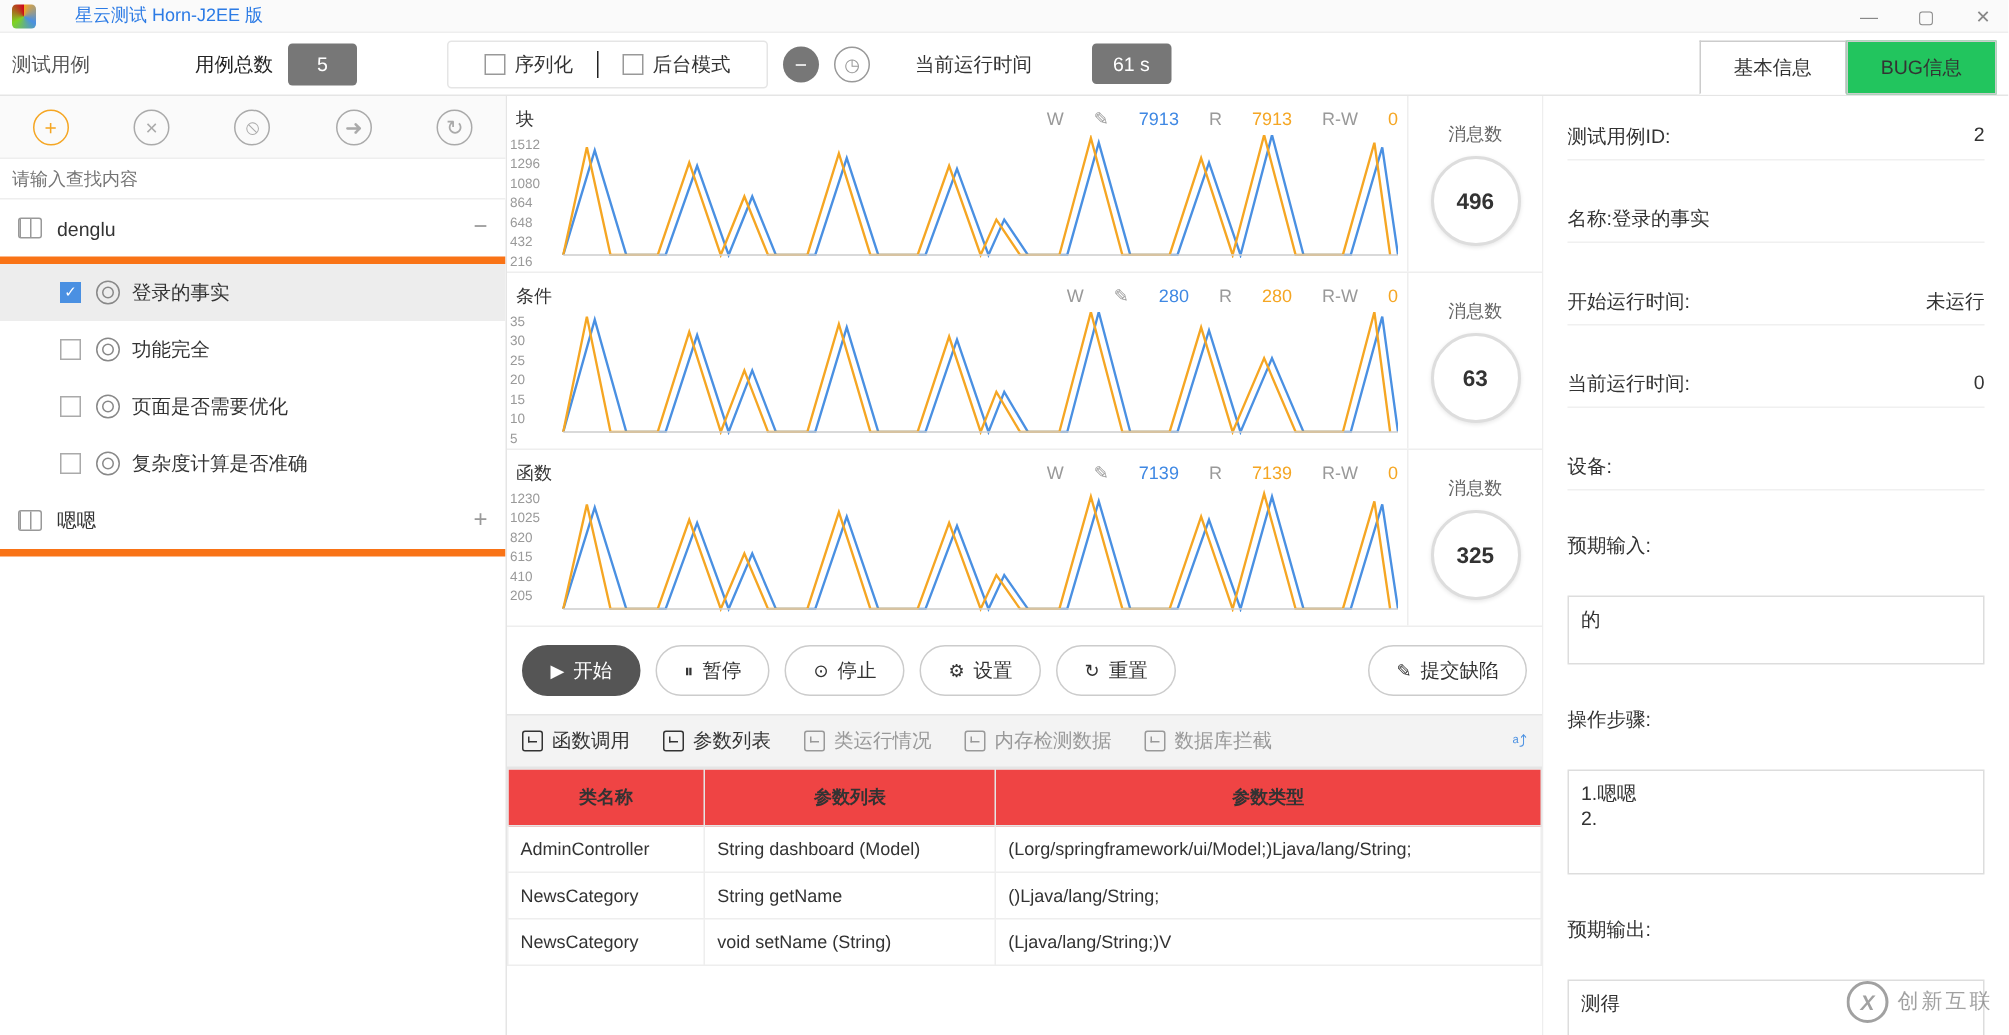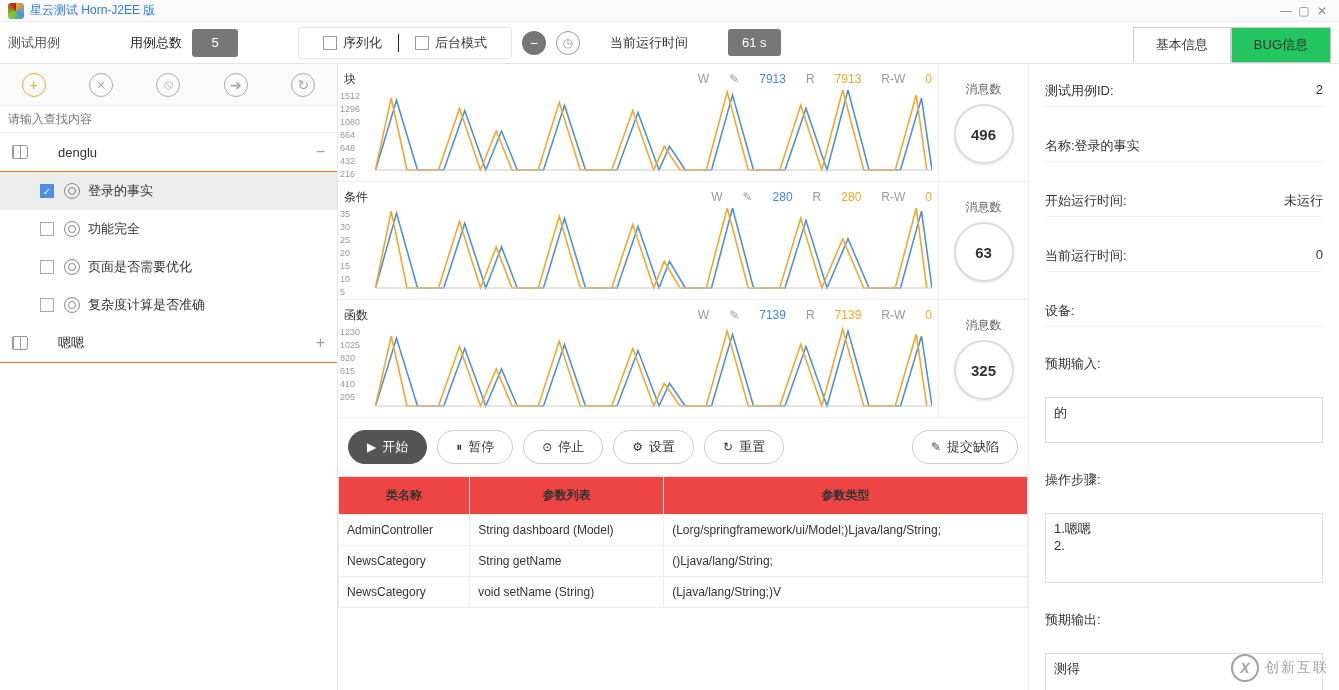--- a/index.html
+++ b/index.html
@@ -1,17 +1,17 @@
 <!DOCTYPE html>
 <html><head>
 <meta charset="utf-8">
 <style>
   * { box-sizing: border-box; margin: 0; padding: 0; font-family: "Microsoft YaHei", sans-serif; }
   body { background: #fff; width: 1339px; height: 690px; overflow: hidden; font-size: 13px; color: #333; }
-  .titlebar { height: 22px; display: flex; align-items: center; padding: 0 8px; background: #fafafa; border-bottom: 1px solid #eee; }
+  .titlebar { height: 22px; display: flex; align-items: center; padding: 0 8px; background: #fafafa; border-bottom: 1px solid #eee; gap: 20px; }
   .titlebar .logo { width: 16px; height: 16px; background: conic-gradient(#f5a623, #4a90e2, #7ed321, #d0021b); border-radius: 3px; margin-right: 6px; }
   .titlebar .title { color: #2c7be5; font-size: 12px; flex: 1; }
   .winctrl { width: 18px; text-align: center; color: #888; cursor: pointer; font-size: 12px; }
   .topbar { height: 42px; display: flex; align-items: center; background: #fff; border-bottom: 1px solid #e5e5e5; padding: 0 8px; gap: 10px; }
   .tb-label { color: #555; }
   .tb-count-label { margin-left: 60px; color: #222; }
   .tb-count { background: #777; color: #fff; width: 46px; height: 28px; display: flex; align-items: center; justify-content: center; border-radius: 3px; }
   .toggle-group { display: flex; align-items: center; gap: 8px; background: #fff; border: 1px solid #e5e5e5; border-radius: 3px; height: 32px; padding: 0 24px; margin-left: 50px; }
   .toggle-cb { display: flex; align-items: center; gap: 6px; }
   .cb { width: 14px; height: 14px; border: 1px solid #999; display: inline-block; }
@@ -23,21 +23,21 @@
   .right-tabs { margin-left: auto; display: flex; height: 100%; align-items: flex-end; }
   .rtab { padding: 8px 22px; border: 1px solid #ccc; background: #22c55e; cursor: pointer; font-size: 13px; }
   .rtab.sel { background: #fff; border-bottom: 1px solid #fff; }
   .main { display: flex; height: calc(690px - 22px - 42px); }
   .left { width: 338px; border-right: 1px solid #e5e5e5; display: flex; flex-direction: column; }
   .iconrow { height: 42px; display: flex; align-items: center; justify-content: space-around; background: #fafafa; border-bottom: 1px solid #eee; }
   .iconrow .ic { width: 24px; height: 24px; border: 1.5px solid #aaa; border-radius: 50%; display: flex; align-items: center; justify-content: center; color: #aaa; font-size: 14px; cursor: pointer; }
   .iconrow .ic.add { border-color: #f5a623; color: #f5a623; }
   .search { border: none; border-bottom: 1px solid #eee; padding: 6px 8px; width: 100%; font-size: 12px; outline: none; }
   .tree { flex: 1; overflow: auto; }
-  .tree-group { display: flex; align-items: center; padding: 10px 12px; border-bottom: 1px solid #f97316; cursor: pointer; gap: 20px; }
+  .tree-group { display: flex; align-items: center; padding: 10px 12px; border-bottom: 5px solid #f97316; cursor: pointer; }
   .tree-group .gicon { width: 16px; height: 14px; border: 1px solid #999; border-radius: 2px; margin-right: 10px; display: flex; }
   .tree-group .gicon::before, .tree-group .gicon::after { content: ""; flex: 1; border-left: 1px solid #999; }
   .tree-group .expander { margin-left: auto; color: #999; font-size: 16px; }
   .tree-item { display: flex; align-items: center; padding: 10px 12px 10px 40px; cursor: pointer; }
   .tree-item.sel { background: #ededed; }
   .tree-item .chk { width: 14px; height: 14px; border: 1px solid #aaa; margin-right: 10px; display: flex; align-items: center; justify-content: center; font-size: 10px; }
   .tree-item.sel .chk { background: #4a90e2; border-color: #4a90e2; color: #fff; }
   .tree-item .ti-icon { width: 16px; height: 16px; border: 1px solid #888; border-radius: 50%; margin-right: 8px; position: relative; }
   .tree-item .ti-icon::after { content: ""; position: absolute; inset: 3px; border-radius: 50%; border: 1px solid #888; }
   .center { flex: 1; display: flex; flex-direction: column; background: #fff; border-right: 1px solid #eee; }
@@ -256,20 +256,43 @@
       <div class="btn">
           <span class="bicon">↻</span>
           <span>重置</span>
         </div>
       <div class="btn" style="margin-left:auto">
           <span class="bicon">✎</span>
           <span>提交缺陷</span>
         </div>
     </div>
 
+    <div class="tabbar2">
+      <div class="tab2 sel">
+          <span class="t2i"></span>
+          <span>函数调用</span>
+        </div>
+      <div class="tab2 sel">
+          <span class="t2i"></span>
+          <span>参数列表</span>
+        </div>
+      <div class="tab2">
+          <span class="t2i"></span>
+          <span>类运行情况</span>
+        </div>
+      <div class="tab2">
+          <span class="t2i"></span>
+          <span>内存检测数据</span>
+        </div>
+      <div class="tab2">
+          <span class="t2i"></span>
+          <span>数据库拦截</span>
+        </div>
+      <div class="more">ᵃ⤴</div>
+    </div>
 
     <table class="data">
       <thead>
           <tr>
         <th>类名称</th>
         <th>参数列表</th>
         <th>参数类型</th>
       </tr>
         </thead>
       <tbody>

